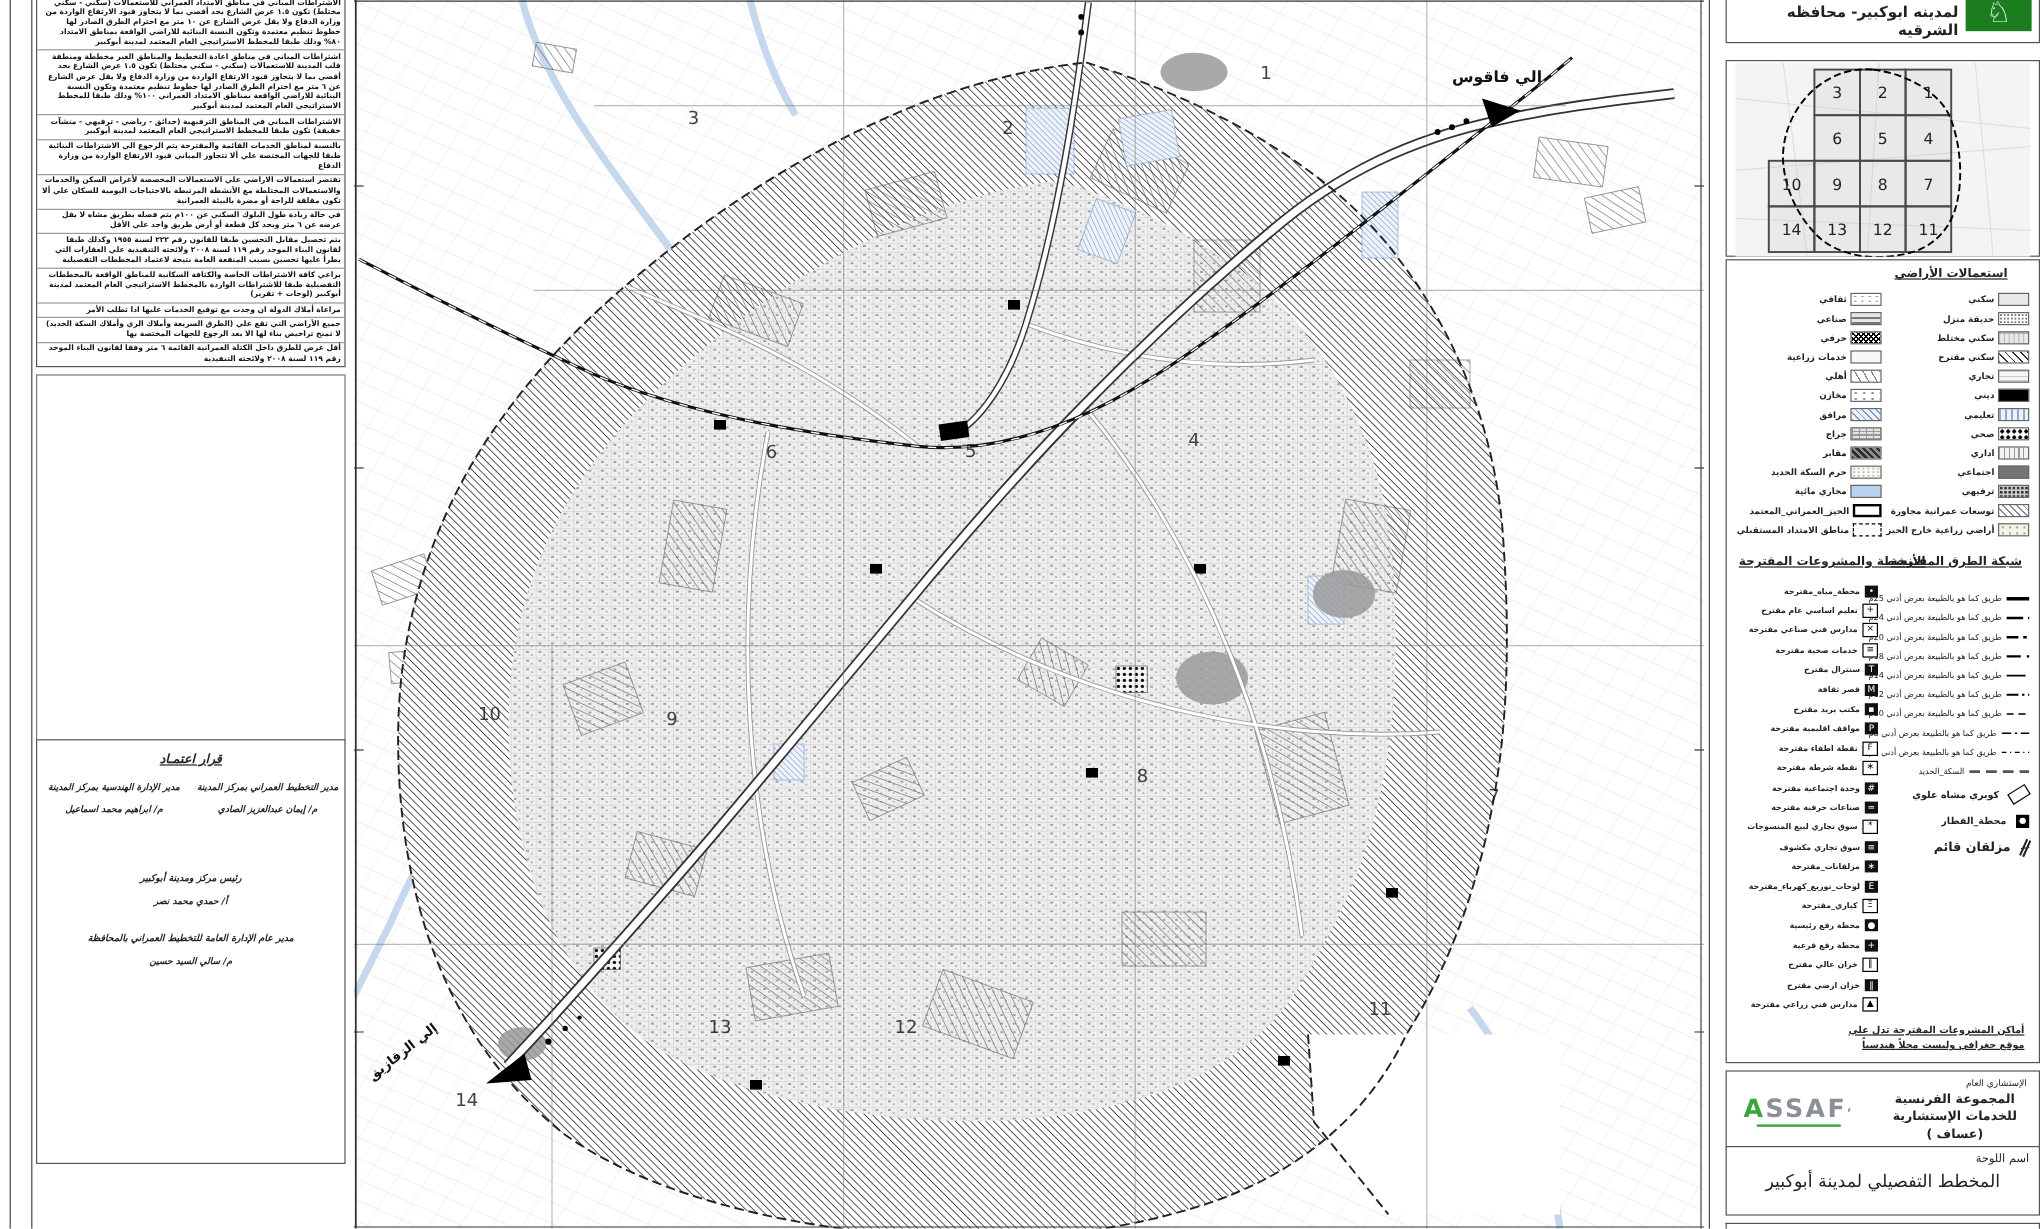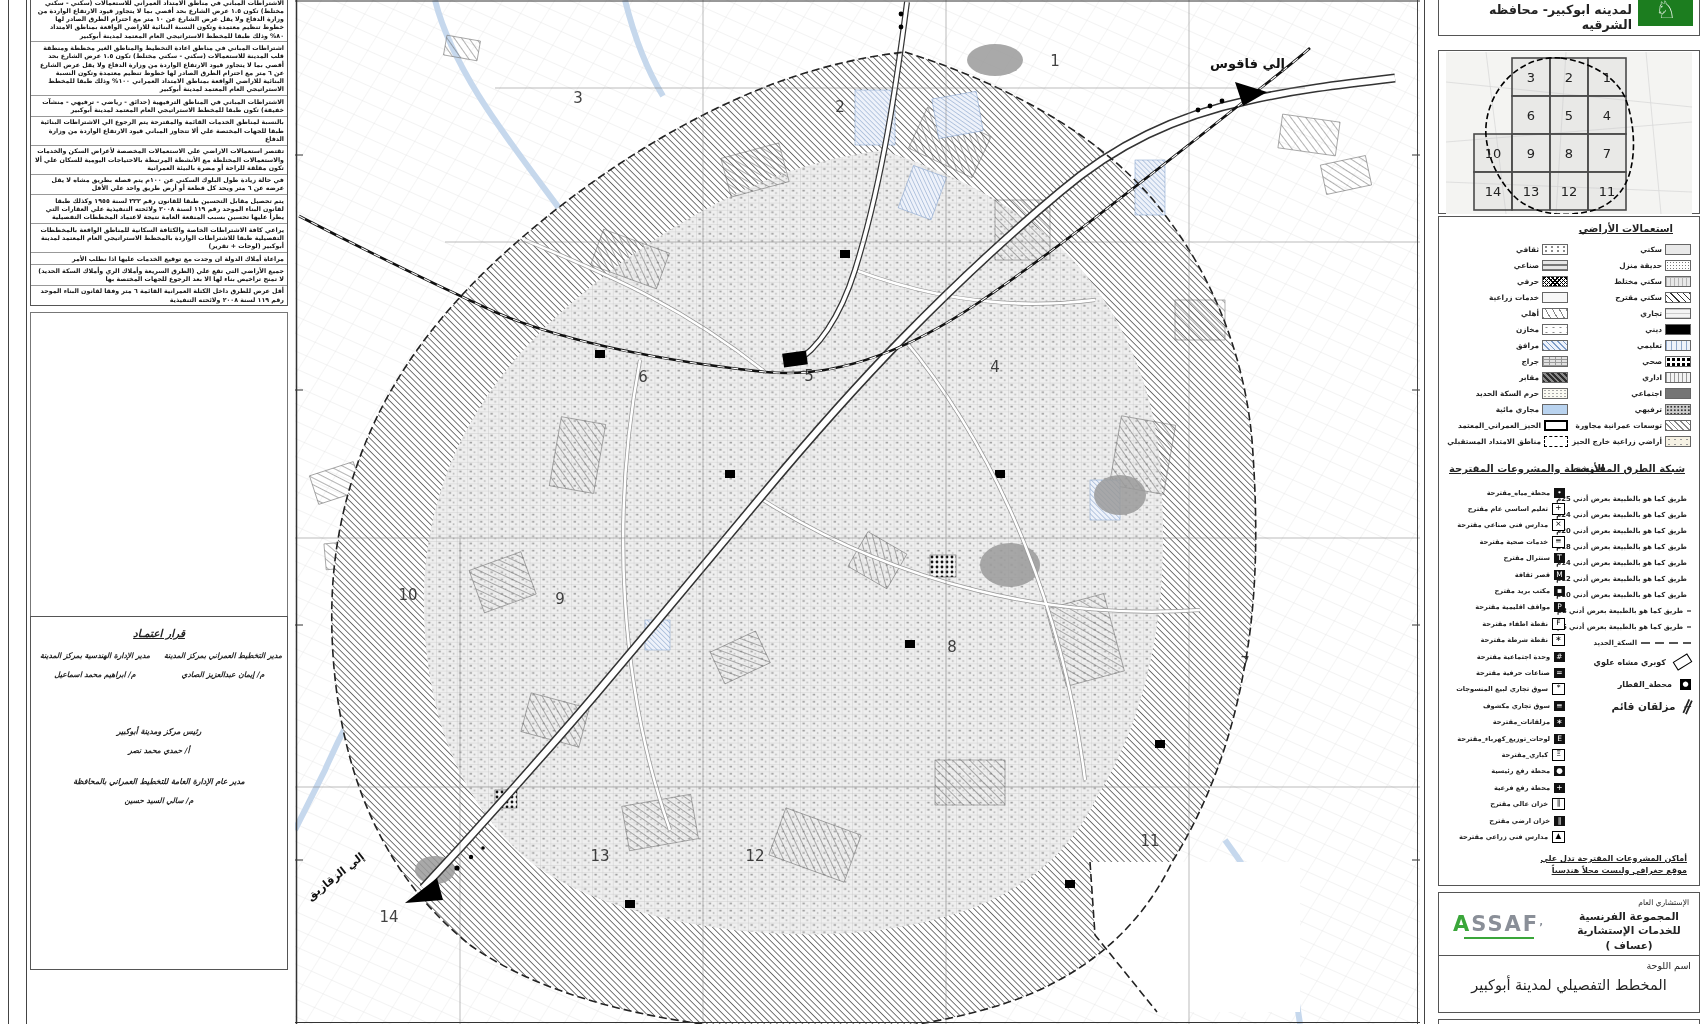--- a/index.html
+++ b/index.html
@@ -59,21 +59,21 @@
   .sw-weave{background:repeating-linear-gradient(0deg,#999 0 1px,transparent 1px 3px),repeating-linear-gradient(90deg,#999 0 1px,transparent 1px 6px) #e2e2e2;}
   .sw-cemetery{background:repeating-linear-gradient(45deg,#2e2e2e 0 2px,#8a8a8a 2px 4px);}
   .sw-stipple{background:radial-gradient(#aaa 0.8px,transparent 1px) 0 0/4px 3px #fbfaf2;}
   .sw-water{background:#b9d3ef;}
   .sw-bracket{background:#fff;border:2.5px solid #000;width:24px;}
   .sw-dashedbx{background:#fff;border:1.5px dashed #000;width:24px;}
   #roads-head{top:246px;right:14px;}
   #act-head{top:246px;left:10px;}
   #road-col{position:absolute;top:274px;left:118px;right:8px;}
   .road-row{display:flex;align-items:center;justify-content:flex-end;gap:4px;height:16px;direction:ltr;}
-  .road-label{font-size:6.8px;font-weight:bold;direction:rtl;white-space:nowrap;}
+  .road-label{font-size:6.8px;font-weight:normal;direction:rtl;white-space:nowrap;}
   .road-special{display:flex;align-items:center;justify-content:flex-end;gap:8px;height:22px;direction:ltr;}
   .sp-label{font-size:8px;font-weight:bold;direction:rtl;}
   .sp-label.big{font-size:10.5px;}
   .bridge-ic{display:inline-block;width:15px;height:8px;border:1.5px solid #000;background:#fff;transform:rotate(-32deg);}
   .train-ic{display:inline-block;width:11px;height:11px;background:#000;color:#fff;font-size:7px;line-height:11px;text-align:center;}
   .cross-ic{display:inline-block;font-size:15px;font-weight:bold;transform:rotate(24deg);line-height:10px;}
   #act-col{position:absolute;top:270px;left:8px;width:118px;}
   .act-row{display:flex;align-items:center;justify-content:flex-end;gap:4px;height:11.4px;margin-bottom:5px;direction:ltr;}
   .act-label{font-size:6.6px;font-weight:bold;direction:rtl;white-space:nowrap;}
   .act-ic{display:inline-block;width:11px;height:10px;background:#111;color:#fff;font-size:7.5px;line-height:10px;text-align:center;flex:0 0 auto;}

